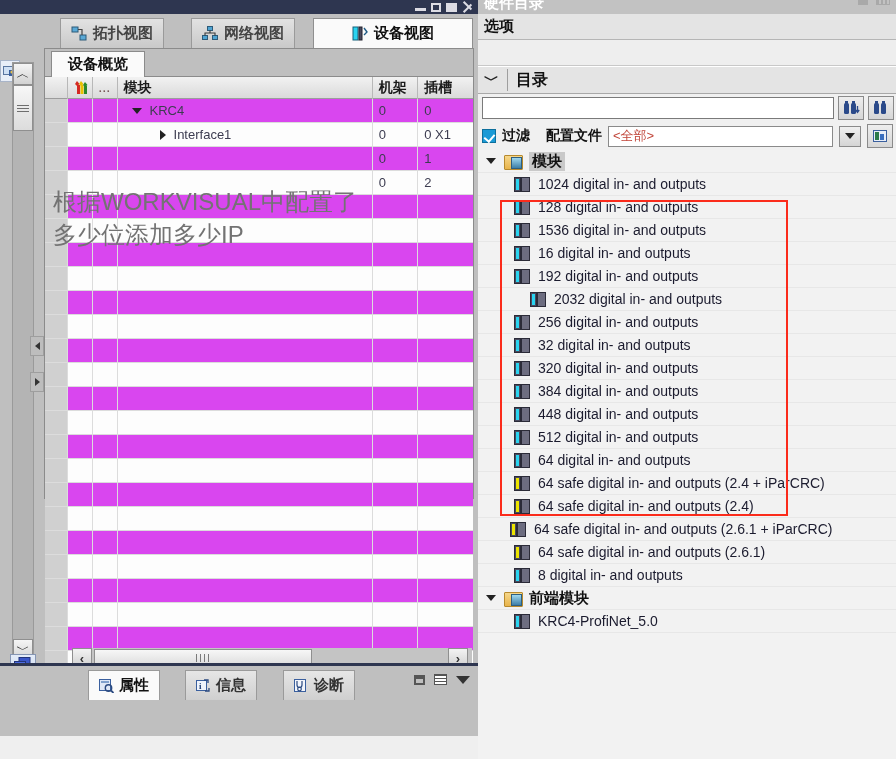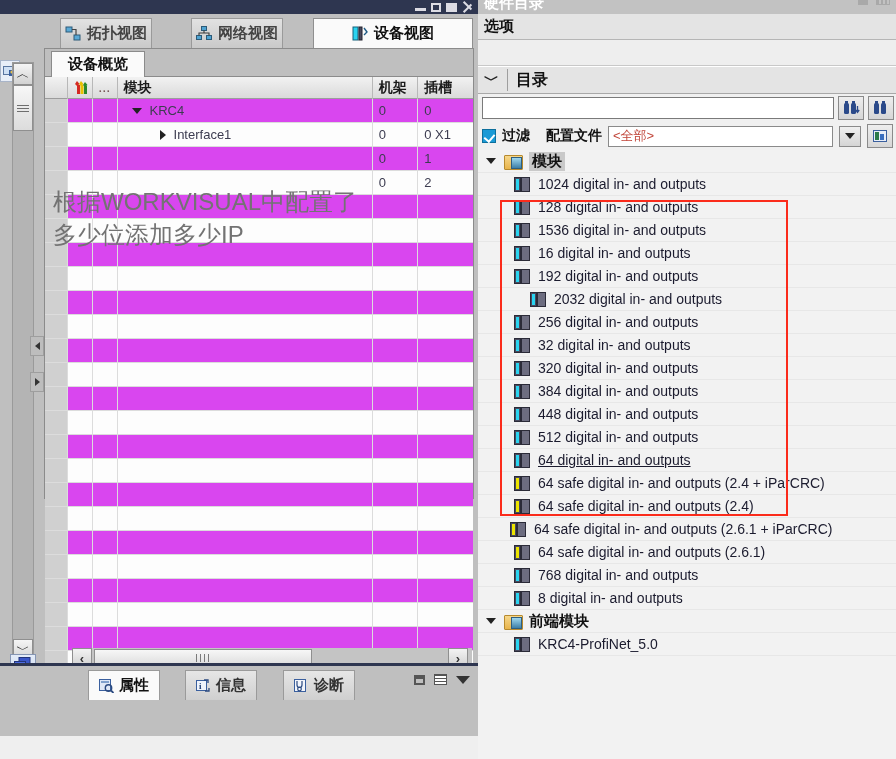--- a/index.html
+++ b/index.html
@@ -48,21 +48,21 @@
     background: #bfbfbf;
   }
   
   .viewtabs {
     position: absolute; left: 0; top: 0; width: 478px; height: 34px;
     background: #bfbfbf;
   }
   .vtab {
     position: absolute; top: 4px; height: 30px;
     display: flex; align-items: center; gap: 6px;
-    padding: 0 4px;
+    padding: 0 10px;
     border: 1px solid #9a9a9a; border-bottom: none;
     background: linear-gradient(#e2e2e2, #c9c9c9);
     font-size: 15px; font-weight: bold; color: #444;
   }
   .vtab.sel { background: #fafafa; color: #111; border-color: #8f8f8f; }
 
   
   .sheet {
     position: absolute; left: 44px; top: 34px; width: 430px; height: 451px;
     background: #ffffff; border: 1px solid #8b8b8b; border-top: 1px solid #8b8b8b;
@@ -790,21 +790,21 @@
             <span class="bar"></span>
           </span>
           <span style="margin-left: 4px;">512 digital in- and outputs</span>
         </div>
         <div class="tnode" style="padding-left: 36px;">
           <span class="modico">
             <span class="bodyl"></span>
             <span class="bodyr"></span>
             <span class="bar"></span>
           </span>
-          <span style="margin-left: 4px; text-decoration: underline;">64 digital in- and outputs</span>
+          <span style="margin-left: 4px;">64 digital in- and outputs</span>
         </div>
         <div class="tnode" style="padding-left: 36px;">
           <span class="modico safe">
             <span class="bodyl"></span>
             <span class="bodyr"></span>
             <span class="bar"></span>
           </span>
           <span style="margin-left: 4px;">64 safe digital in- and outputs (2.4 + iParCRC)</span>
         </div>
         <div class="tnode" style="padding-left: 36px;">
@@ -823,28 +823,20 @@
           </span>
           <span style="margin-left: 4px;">64 safe digital in- and outputs (2.6.1 + iParCRC)</span>
         </div>
         <div class="tnode" style="padding-left: 36px;">
           <span class="modico safe">
             <span class="bodyl"></span>
             <span class="bodyr"></span>
             <span class="bar"></span>
           </span>
           <span style="margin-left: 4px;">64 safe digital in- and outputs (2.6.1)</span>
-        </div>
-        <div class="tnode" style="padding-left: 36px;">
-          <span class="modico">
-            <span class="bodyl"></span>
-            <span class="bodyr"></span>
-            <span class="bar"></span>
-          </span>
-          <span style="margin-left: 4px;">768 digital in- and outputs</span>
         </div>
         <div class="tnode" style="padding-left: 36px;">
           <span class="modico">
             <span class="bodyl"></span>
             <span class="bodyr"></span>
             <span class="bar"></span>
           </span>
           <span style="margin-left: 4px;">8 digital in- and outputs</span>
         </div>
         <div class="tnode grp">

